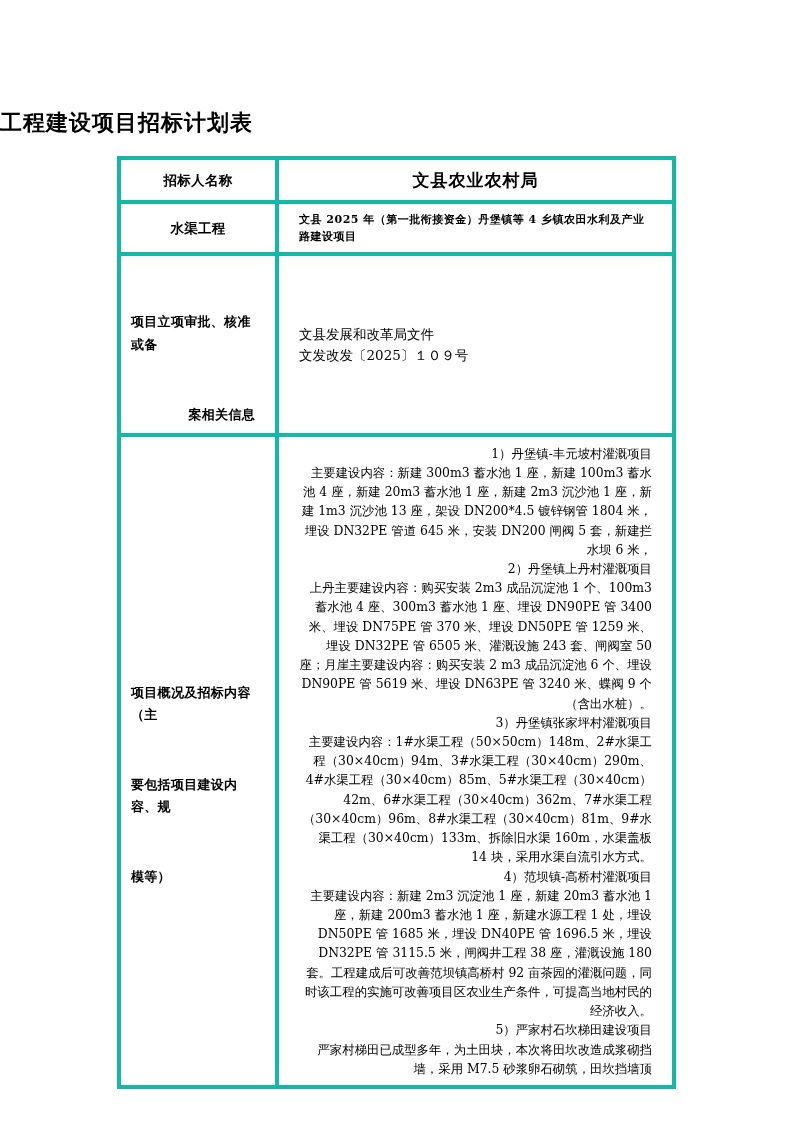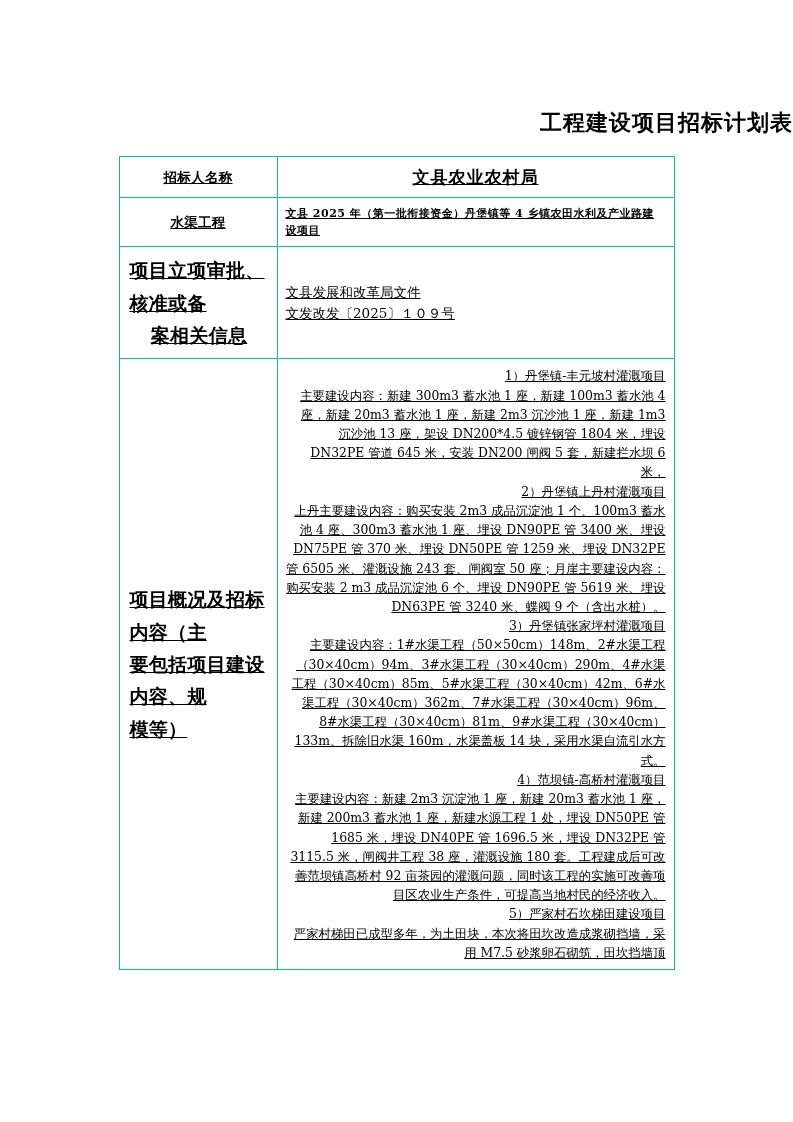--- a/index.html
+++ b/index.html
@@ -16,40 +16,39 @@
     overflow: hidden;
   }
   .page {
     width: 793px;
     height: 1122px;
     box-sizing: border-box;
     padding: 0;
     position: relative;
   }
   .doc-title {
-    text-align: right;
+    text-align: left;
     font-size: 22px;
     font-weight: bold;
     letter-spacing: 1px;
     margin-top: 108px;
     margin-bottom: 18px;
     font-family: "DejaVu Sans", "Liberation Sans", sans-serif;
   }
   table.main-table {
     border-collapse: collapse;
     width: 555px;
     margin: 0 auto;
     table-layout: fixed;
   }
   table.main-table td {
-    border: 1px solid #14b8a6;
+    border: 4px solid #14b8a6;
     vertical-align: middle;
-    padding: 7px 8px;
+    padding: 7px 20px;
     line-height: 1.55;
-    text-decoration: underline;
   }
   td.label-cell {
     width: 158px;
     text-align: center;
     font-size: 13.5px;
     font-weight: 600;
     letter-spacing: 0.3px;
   }
   td.label-cell.multiline {
     text-align: left;
@@ -85,26 +84,27 @@
     padding: 6px 9px 6px 10px;
     vertical-align: top;
   }
   td.value-content p {
     margin: 0;
     text-indent: 0;
   }
   .label-stack {
     display: block;
     text-align: left;
-    font-size: 19px;
+    font-size: 13px;
     font-weight: 600;
     line-height: 1.7;
+    margin-top: 48px;
   }
   .label-center-block {
-    text-align: center;
+    text-align: right;
   }
 </style>
 </head>
 <body>
 
 <div class="page">
 
   <div class="doc-title">工程建设项目招标计划表</div>
 
   <table class="main-table">

